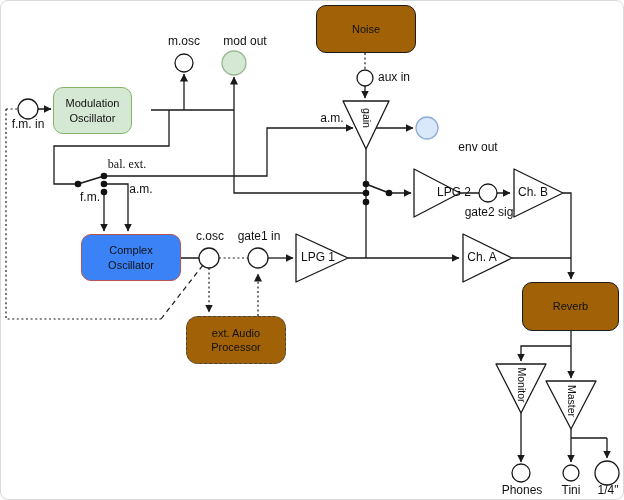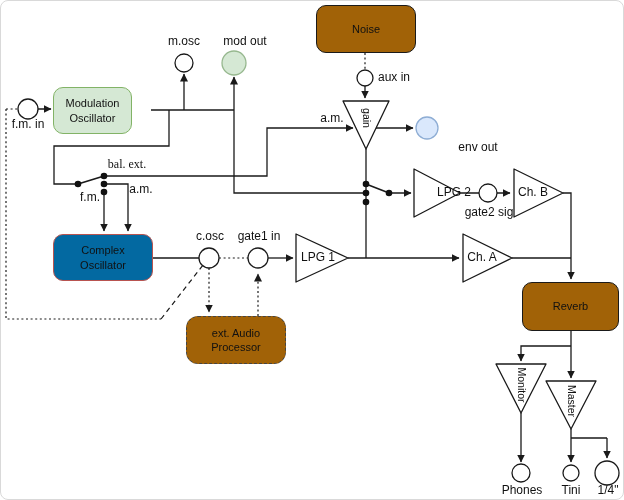--- a/index.html
+++ b/index.html
@@ -14,21 +14,21 @@
     font-size:12px;line-height:1.3;text-align:center;white-space:pre-line;color:#111;
   }
   .rot{transform:translate(-50%,-50%) rotate(90deg);font-size:10.5px;}
   .box{
     position:absolute;box-sizing:border-box;border-radius:10px;
     display:flex;align-items:center;justify-content:center;
     font-size:11px;line-height:1.3;text-align:center;white-space:pre-line;
     border:1px solid #1a1a1a;background:#a16207;
   }
   .box.green{background:#d5e8d4;border-color:#82b366;}
-  .box.pink{background:#0369a1;border-color:#b85450;}
+  .box.pink{background:#3b82f6;border-color:#b85450;margin-left:28px;}
   .box.dashed{border:1.6px dashed #444;border-radius:12px;}
 </style>
 </head>
 <body>
 
 <div id="stage">
 
   <svg id="wires" width="624" height="500" viewBox="0 0 624 500">
     <defs>
       <marker id="arr" markerWidth="9" markerHeight="9" refX="7.5" refY="4" orient="auto" markerUnits="userSpaceOnUse">

